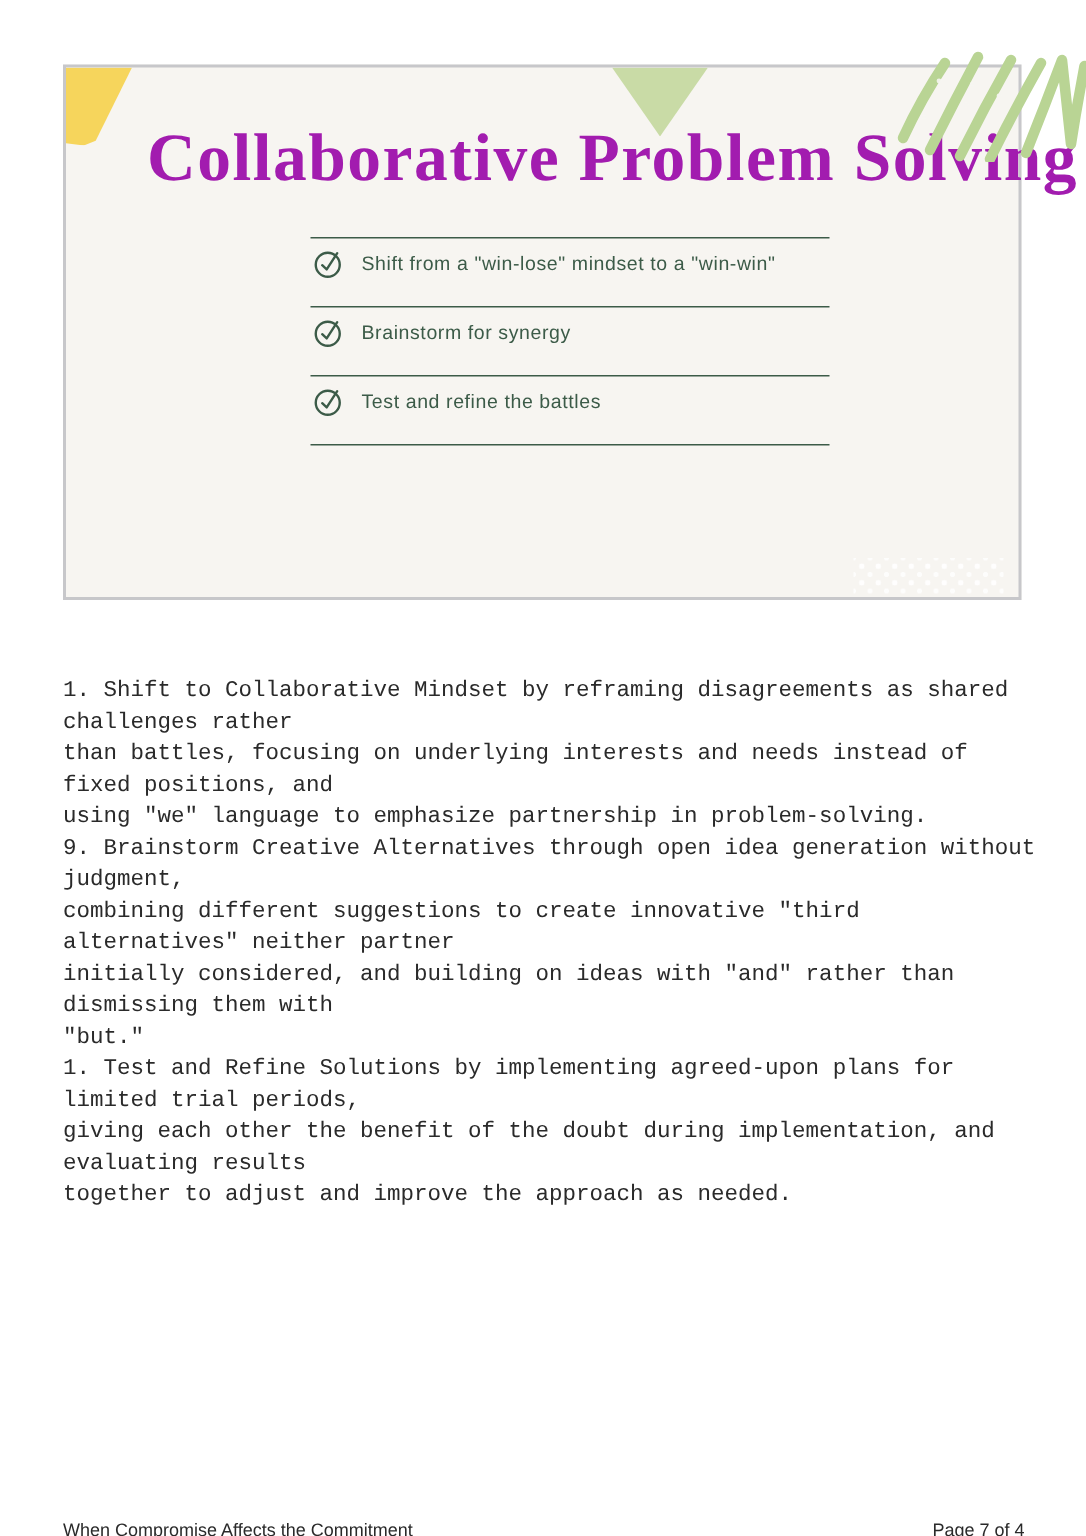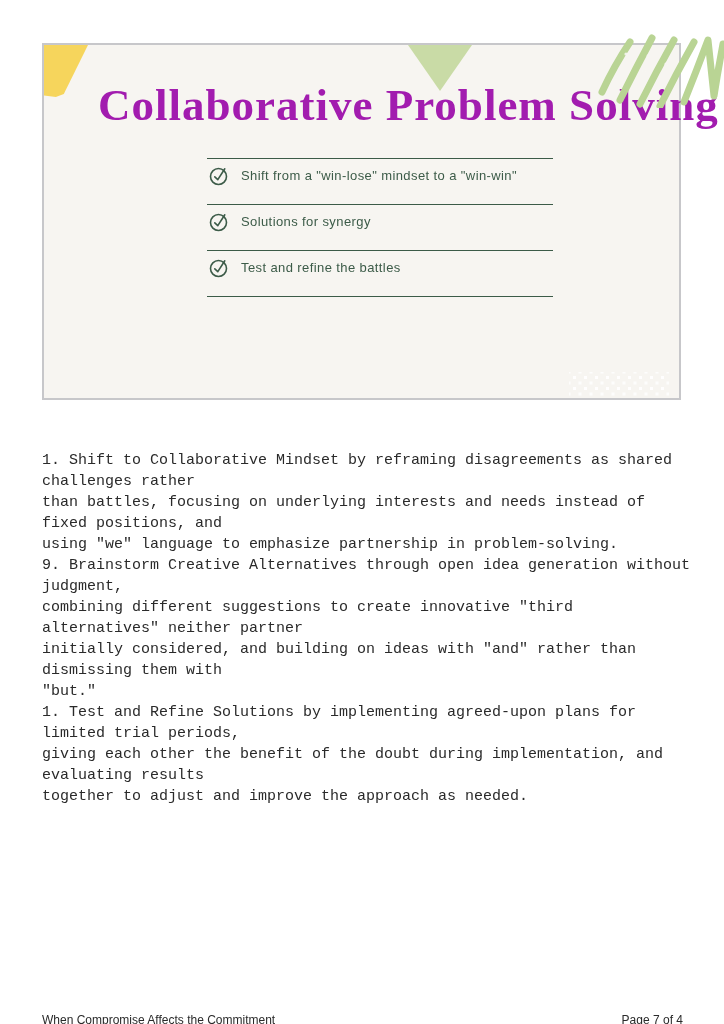--- a/index.html
+++ b/index.html
@@ -122,21 +122,21 @@
       </div>
 
       <hr class="rule">
       <div class="check-item">
         <span class="check-icon">
           <svg width="20" height="21" viewBox="0 0 20 21" xmlns="http://www.w3.org/2000/svg">
             <circle cx="9.5" cy="11.5" r="8" fill="none" stroke="#3c5b48" stroke-width="1.6"></circle>
             <path d="M5.8 11.8 L8.8 14.6 L15.8 3.8" fill="none" stroke="#3c5b48" stroke-width="1.6" stroke-linecap="round" stroke-linejoin="round"></path>
           </svg>
         </span>
-        <span class="check-label">Solutions for synergy</span>
+        <span class="check-label">Brainstorm for synergy</span>
       </div>
 
       <hr class="rule">
       <div class="check-item">
         <span class="check-icon">
           <svg width="20" height="21" viewBox="0 0 20 21" xmlns="http://www.w3.org/2000/svg">
             <circle cx="9.5" cy="11.5" r="8" fill="none" stroke="#3c5b48" stroke-width="1.6"></circle>
             <path d="M5.8 11.8 L8.8 14.6 L15.8 3.8" fill="none" stroke="#3c5b48" stroke-width="1.6" stroke-linecap="round" stroke-linejoin="round"></path>
           </svg>
         </span>

